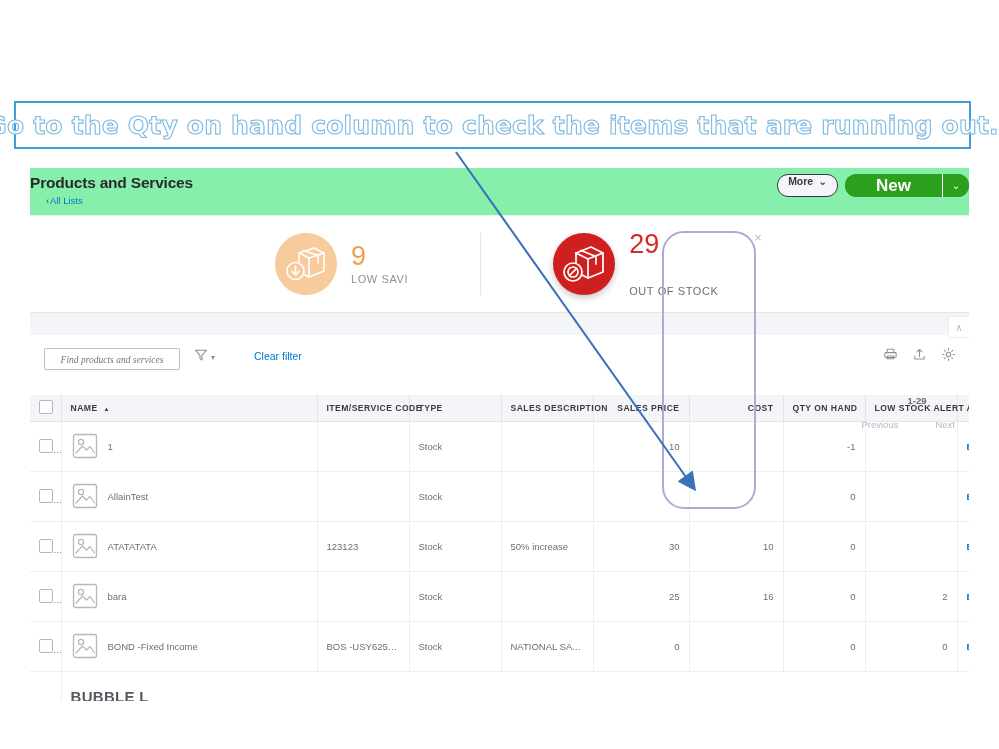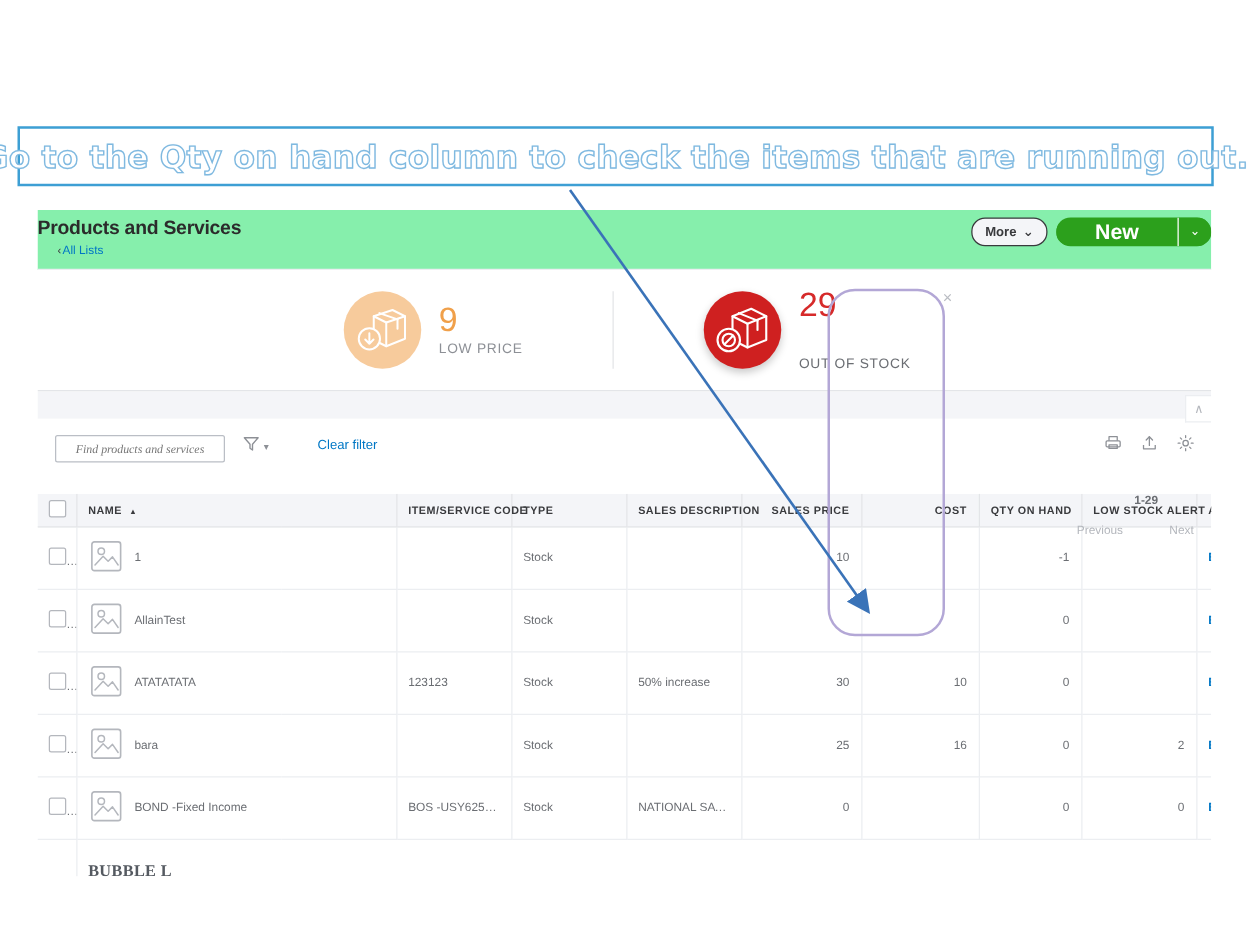--- a/index.html
+++ b/index.html
@@ -46,21 +46,21 @@
   .all-lists{
     position:absolute;left:16px;top:27px;
     font-size:9.5px;color:#2ca01c;
   }
   .all-lists .chev{color:#393a3d;font-size:9px;margin-right:1px;}
   .all-lists a{color:#0077c5;text-decoration:none;}
   .hdr-btns{position:absolute;right:0px;top:6px;display:flex;align-items:center;gap:7px;}
   .btn-more{
     height:21px;padding:0 10px;border:1px solid #393a3d;border-radius:11px;
     background:#f4f5f8;color:#393a3d;font-size:10.5px;font-weight:600;
-    display:flex;align-items:center;gap:5px;cursor:pointer;
+    display:flex;align-items:flex-start;gap:5px;cursor:pointer;
   }
   .btn-new-group{display:flex;align-items:center;height:23px;border-radius:12px;overflow:hidden;background:#2ca01c;}
   .btn-new{
     height:20px;padding:0 31px;background:#2ca01c;color:#fff;
     font-size:17px;font-weight:700;display:flex;align-items:center;cursor:pointer;
     border:none;
   }
   .btn-new-caret{
     height:23px;width:26px;background:#2ca01c;color:#fff;
     display:flex;align-items:center;justify-content:center;
@@ -153,21 +153,21 @@
   }
   .cb{
     width:12px;height:12px;border:1px solid #b4b7bd;border-radius:2px;background:#fff;
     display:inline-block;cursor:pointer;
   }
   .namecell{display:flex;align-items:center;gap:9px;}
   .thumb{width:28px;height:28px;flex:none;}
   .qty{color:#d62a2a;}
   .edit{color:#0077c5;font-weight:700;font-size:9.5px;cursor:pointer;}
   .group-row td{height:20px;background:#ffffff;border-right:none;}
-  .group-name{font-size:13px;font-weight:700;color:#555a61;letter-spacing:.3px;font-family:Liberation Serif, serif;}
+  .group-name{font-size:15px;font-weight:700;color:#555a61;letter-spacing:.3px;}
 
   
   .col-highlight{
     position:absolute;left:662px;top:231px;width:94px;height:278px;
     border:2px solid #b3a7d6;border-radius:22px;
     pointer-events:none;z-index:30;box-sizing:border-box;
   }
 </style>
 </head>
 <body>
@@ -206,21 +206,21 @@
             <path d="M34 25 L49 20"></path>
             <path d="M28.5 17.5 L43 22.5"></path>
             <path d="M43 22.5 L43 30"></path>
           </g>
           <circle cx="20.5" cy="38" r="8.5" fill="#f7cb9c" stroke="#ffffff" stroke-width="1.6"></circle>
           <path d="M20.5 33.5 L20.5 42 M17.2 38.6 L20.5 42 L23.8 38.6" fill="none" stroke="#ffffff" stroke-width="1.6" stroke-linecap="round" stroke-linejoin="round"></path>
         </svg>
       </div>
       <div class="stat-txt">
         <div class="stat-num amber">9</div>
-        <div class="stat-label">LOW PRICE</div>
+        <div class="stat-label">LOW SAVI</div>
       </div>
     </div>
 
     <div class="stat out">
       <div class="bubble red">
         <svg width="62" height="62" viewBox="0 0 62 62">
           <g fill="none" stroke="#ffffff" stroke-width="1.7" stroke-linejoin="round" stroke-linecap="round">
             <path d="M23 20 L38 14 L50 20 L50 39 L35 45 L23 39 Z"></path>
             <path d="M23 20 L35 26 L35 45"></path>
             <path d="M35 26 L50 20"></path>

